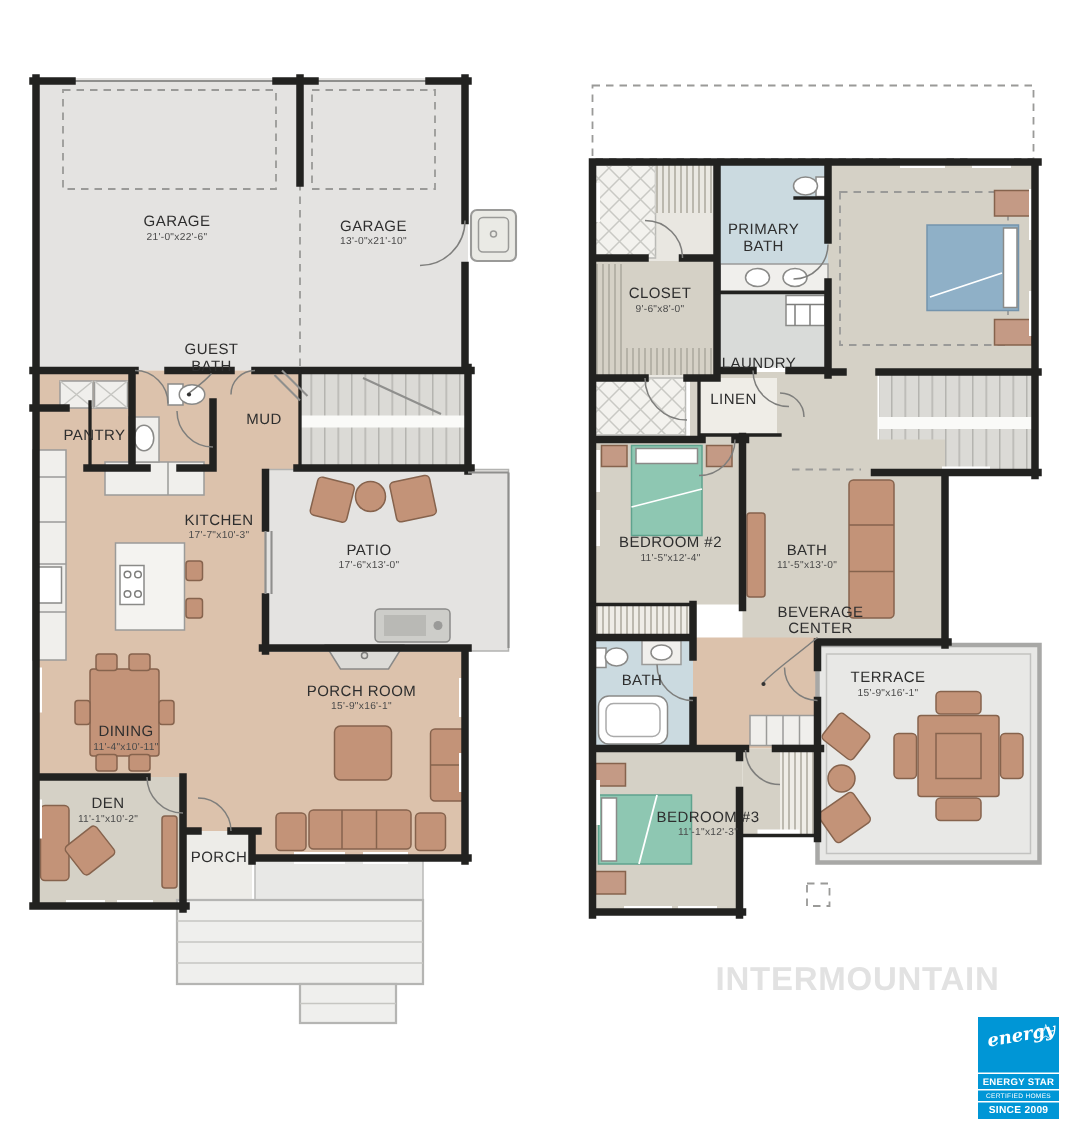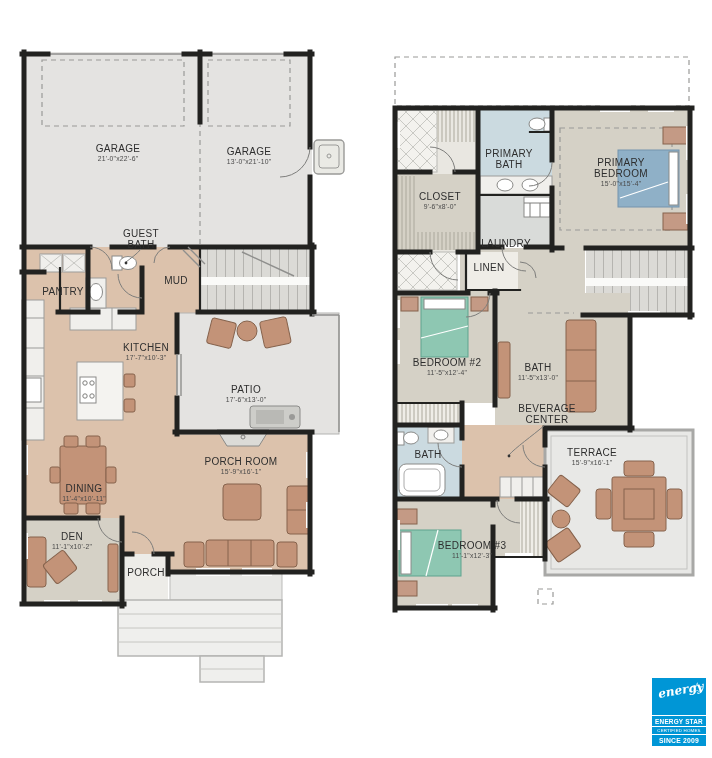--- a/index.html
+++ b/index.html
@@ -407,21 +407,21 @@
 <div class="lbl" style="left:176px;top:281px">
   <span class="nm">MUD</span>
 </div>
 <div class="lbl" style="left:63px;top:292px">
   <span class="nm">PANTRY</span>
 </div>
 <div class="lbl" style="left:146px;top:352px">
   <span class="nm">KITCHEN</span>
   <span class="dim">17'-7"x10'-3"</span>
 </div>
-<div class="lbl" style="left:246px;top:394px">
+<div class="lbl" style="left:246px;top:372px">
   <span class="nm">PATIO</span>
   <span class="dim">17'-6"x13'-0"</span>
 </div>
 <div class="lbl" style="left:84px;top:493px">
   <span class="nm">DINING</span>
   <span class="dim">11'-4"x10'-11"</span>
 </div>
 <div class="lbl" style="left:241px;top:466px">
   <span class="nm">PORCH ROOM</span>
   <span class="dim">15'-9"x16'-1"</span>
@@ -434,24 +434,20 @@
   <span class="nm">PORCH</span>
 </div>
 
 <div class="lbl wrap" style="left:509px;top:160px;width:60px">
   <span class="nm">PRIMARY BATH</span>
 </div>
 <div class="lbl" style="left:440px;top:201px">
   <span class="nm">CLOSET</span>
   <span class="dim">9'-6"x8'-0"</span>
 </div>
-<div class="lbl wrap" style="left:621px;top:172px;width:80px">
-  <span class="nm">PRIMARY BEDROOM</span>
-  <span class="dim">15'-0"x15'-4"</span>
-</div>
 <div class="lbl" style="left:506px;top:244px">
   <span class="nm">LAUNDRY</span>
 </div>
 <div class="lbl" style="left:489px;top:268px">
   <span class="nm">LINEN</span>
 </div>
 <div class="lbl" style="left:447px;top:367px">
   <span class="nm">BEDROOM #2</span>
   <span class="dim">11'-5"x12'-4"</span>
 </div>
@@ -467,20 +463,21 @@
 </div>
 <div class="lbl" style="left:592px;top:457px">
   <span class="nm">TERRACE</span>
   <span class="dim">15'-9"x16'-1"</span>
 </div>
 <div class="lbl" style="left:472px;top:550px">
   <span class="nm">BEDROOM #3</span>
   <span class="dim">11'-1"x12'-3"</span>
 </div>
 
+<div class="watermark">INTERMOUNTAIN</div>
 
 <div class="energy">
   <div class="etop">
     <span class="escript">energy</span>
     <span class="estar">☆</span>
   </div>
   <div class="r1">ENERGY STAR</div>
   <div class="r2">CERTIFIED HOMES</div>
   <div class="r3">SINCE 2009</div>
 </div>

